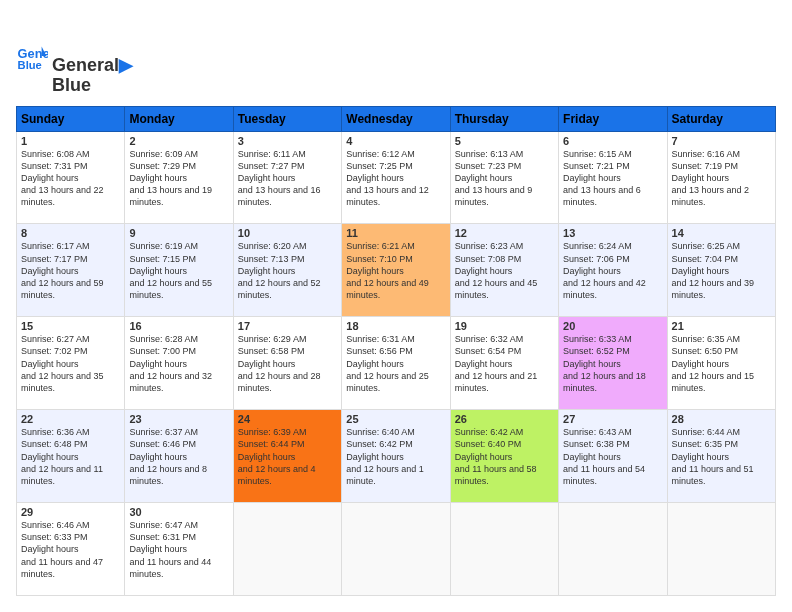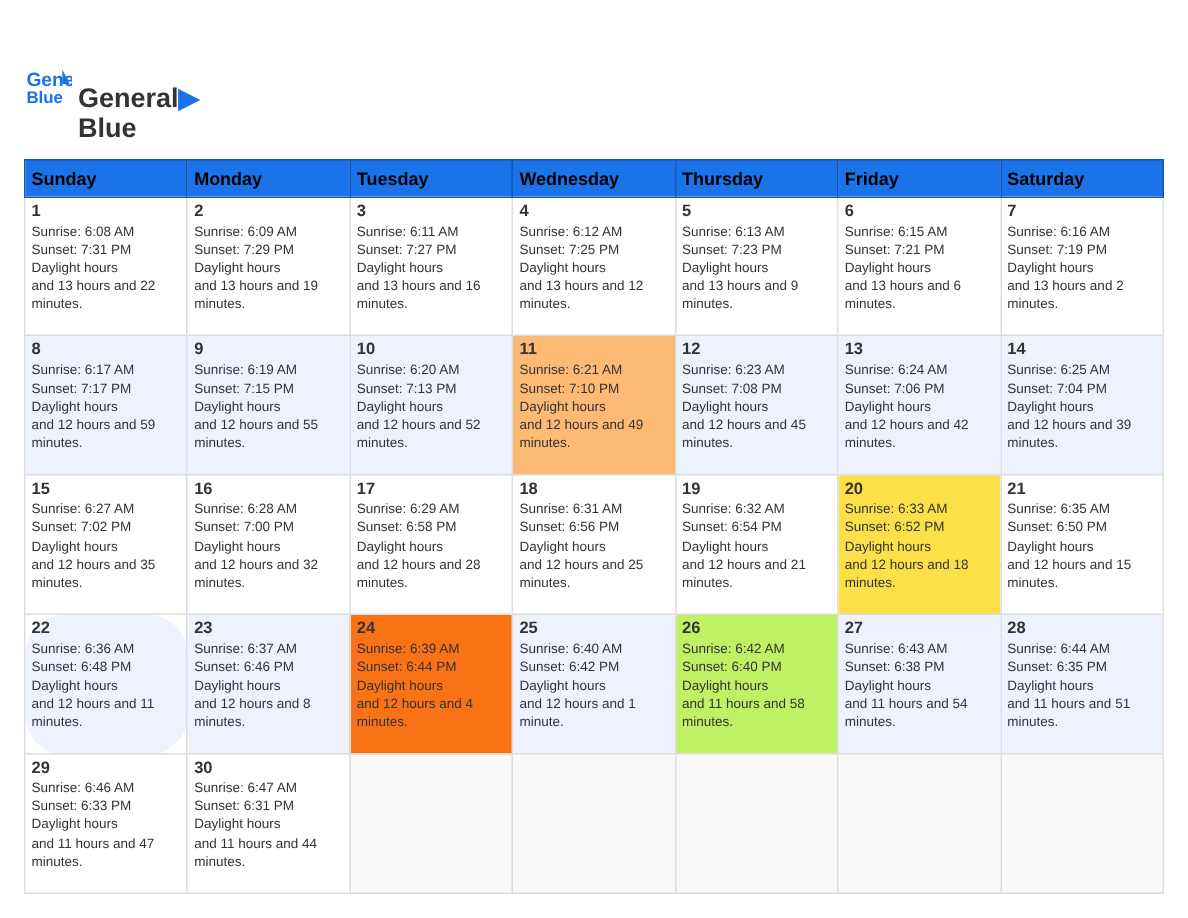--- a/index.html
+++ b/index.html
@@ -208,31 +208,31 @@
             <div class="cell-text">Sunrise: 6:29 AM<br>Sunset: 6:58 PM<br>Daylight hours<br>and 12 hours and 28 minutes.</div>
           </td>
           <td style="background: rgb(255, 255, 255);">
             <span class="day-num">18</span>
             <div class="cell-text">Sunrise: 6:31 AM<br>Sunset: 6:56 PM<br>Daylight hours<br>and 12 hours and 25 minutes.</div>
           </td>
           <td style="background: rgb(255, 255, 255);">
             <span class="day-num">19</span>
             <div class="cell-text">Sunrise: 6:32 AM<br>Sunset: 6:54 PM<br>Daylight hours<br>and 12 hours and 21 minutes.</div>
           </td>
-          <td style="background: #fde047;">
+          <td style="background: #f0abfc;">
             <span class="day-num">20</span>
             <div class="cell-text">Sunrise: 6:33 AM<br>Sunset: 6:52 PM<br>Daylight hours<br>and 12 hours and 18 minutes.</div>
           </td>
           <td style="background: rgb(255, 255, 255);">
             <span class="day-num">21</span>
             <div class="cell-text">Sunrise: 6:35 AM<br>Sunset: 6:50 PM<br>Daylight hours<br>and 12 hours and 15 minutes.</div>
           </td>
         </tr>
         <tr>
-          <td style="background: rgb(238, 242, 255); border-radius: 26px;">
+          <td style="background: rgb(238, 242, 255);">
             <span class="day-num">22</span>
             <div class="cell-text">Sunrise: 6:36 AM<br>Sunset: 6:48 PM<br>Daylight hours<br>and 12 hours and 11 minutes.</div>
           </td>
           <td style="background: rgb(238, 242, 255);">
             <span class="day-num">23</span>
             <div class="cell-text">Sunrise: 6:37 AM<br>Sunset: 6:46 PM<br>Daylight hours<br>and 12 hours and 8 minutes.</div>
           </td>
           <td style="background: #f97316;">
             <span class="day-num">24</span>
             <div class="cell-text">Sunrise: 6:39 AM<br>Sunset: 6:44 PM<br>Daylight hours<br>and 12 hours and 4 minutes.</div>

